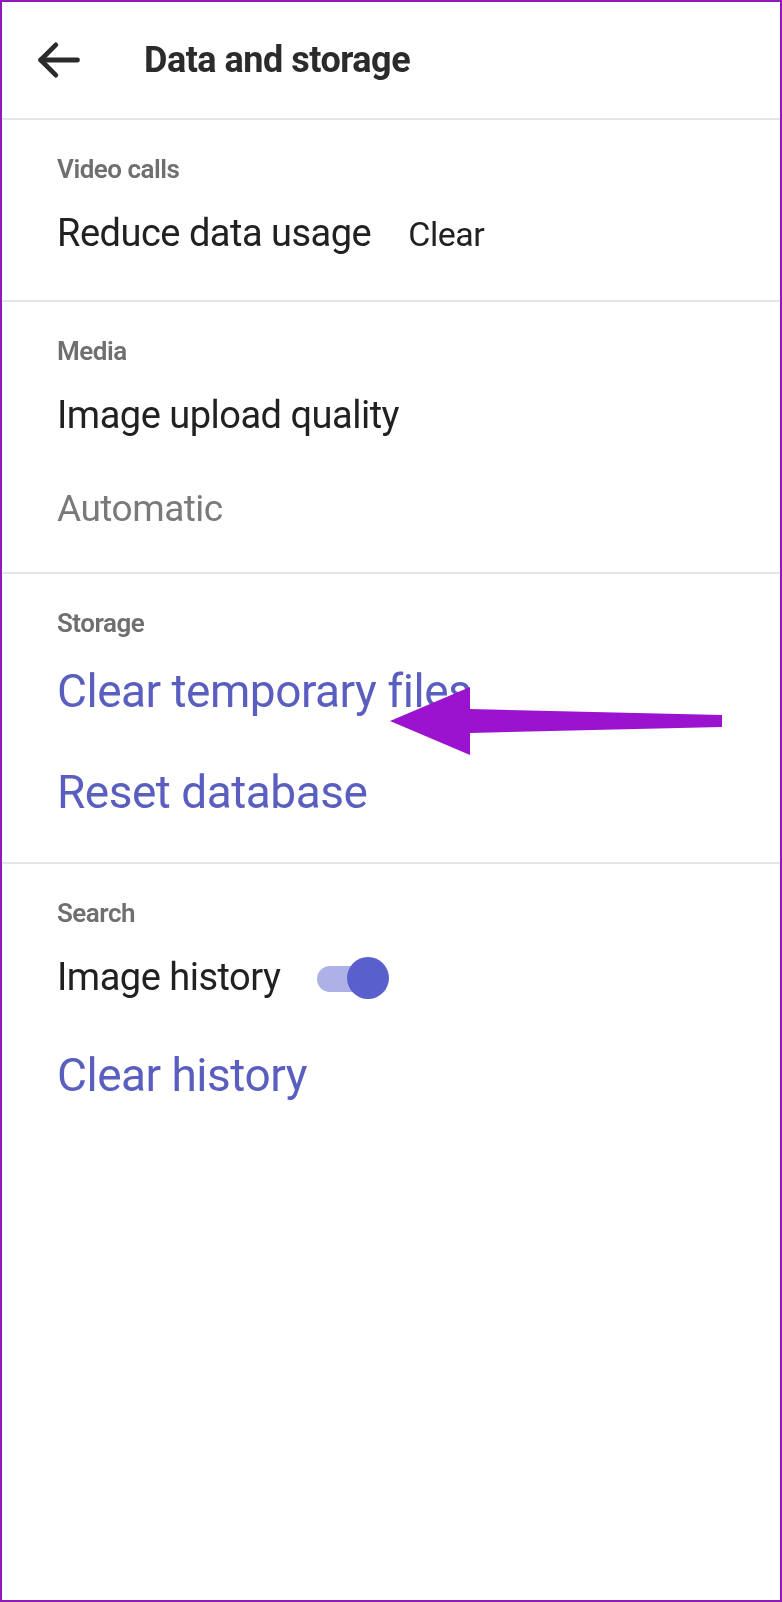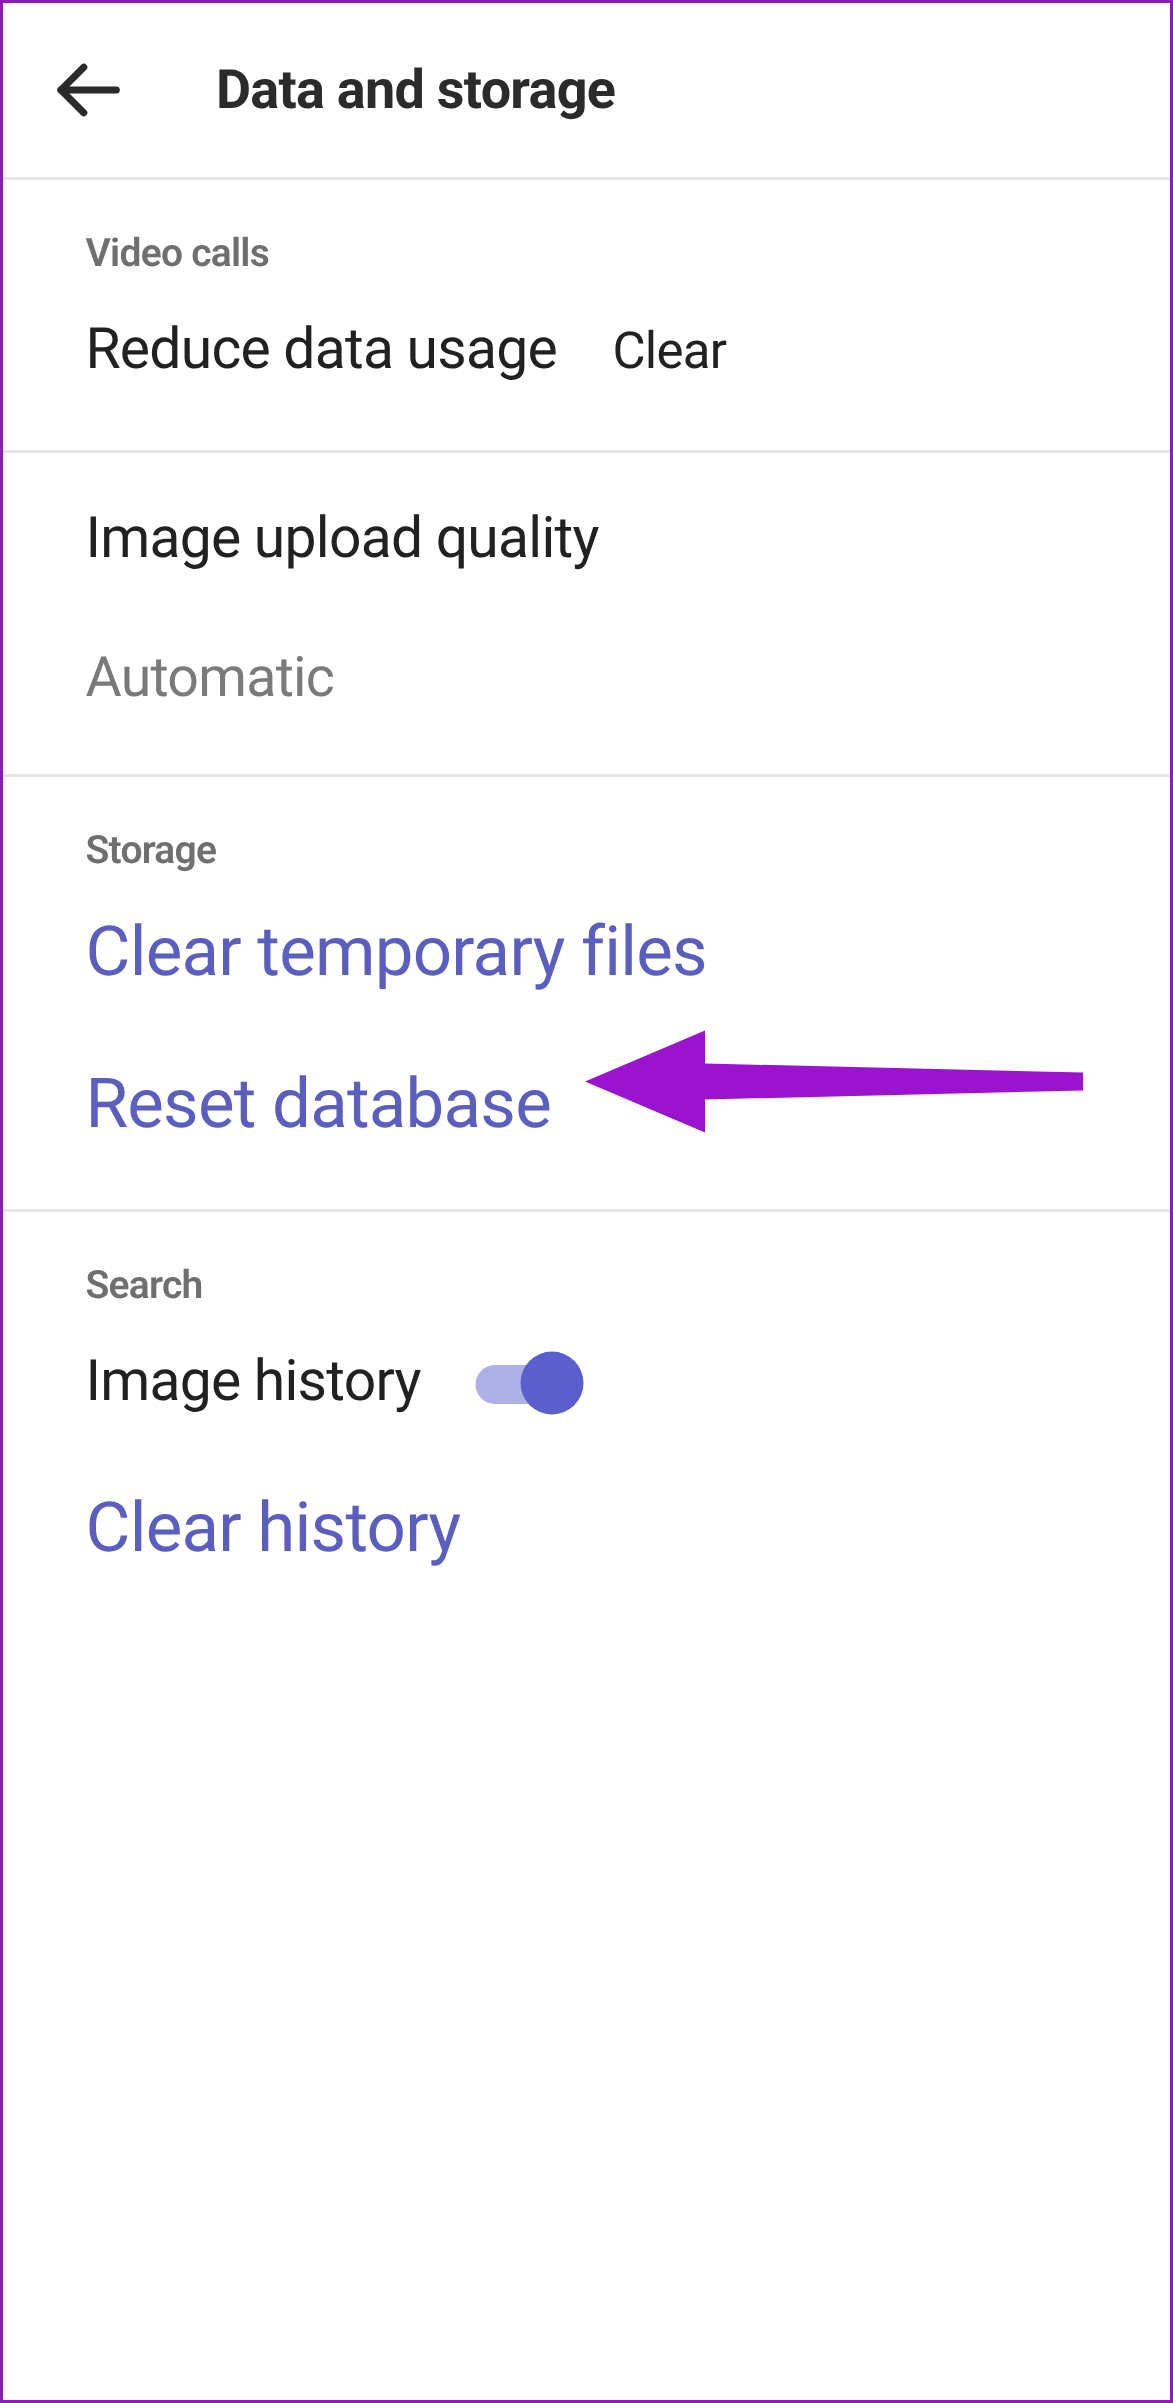--- a/index.html
+++ b/index.html
@@ -130,20 +130,21 @@
 
 <div class="section">
   <div class="section-heading">Video calls</div>
   <div class="row">
     <div class="item-primary">Reduce data usage</div>
     <div class="item-value">Clear</div>
   </div>
 </div>
 
 <div class="section">
+  <div class="section-heading">Media</div>
   <div>
     <div class="item-primary">Image upload quality</div>
     <div class="item-sub">Automatic</div>
   </div>
 </div>
 
 <div class="section">
   <div class="section-heading">Storage</div>
   <div class="link-item">Clear temporary files</div>
   <div class="link-item link-spacing">Reset database</div>

